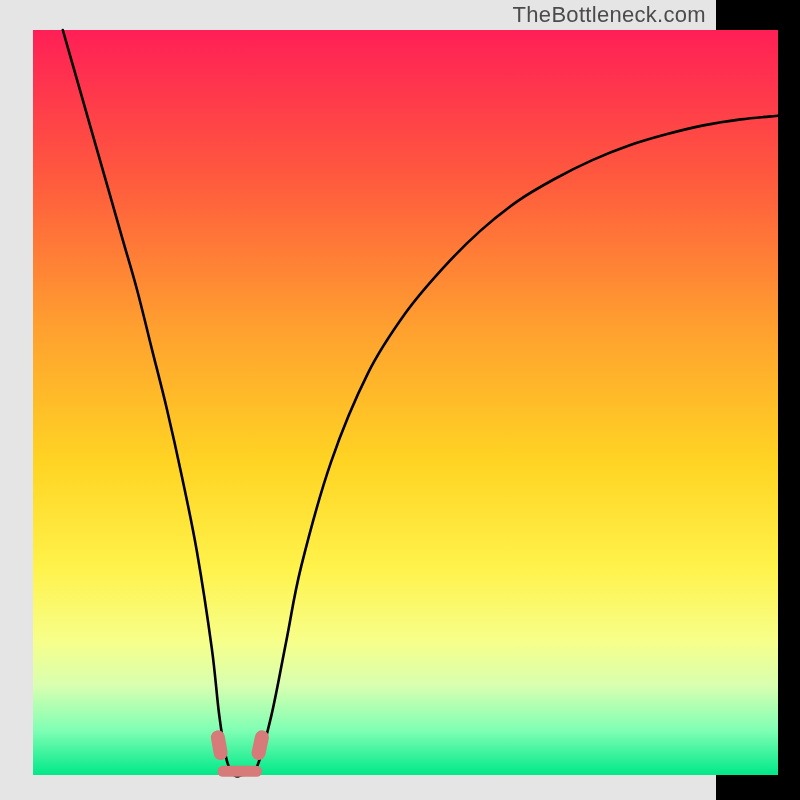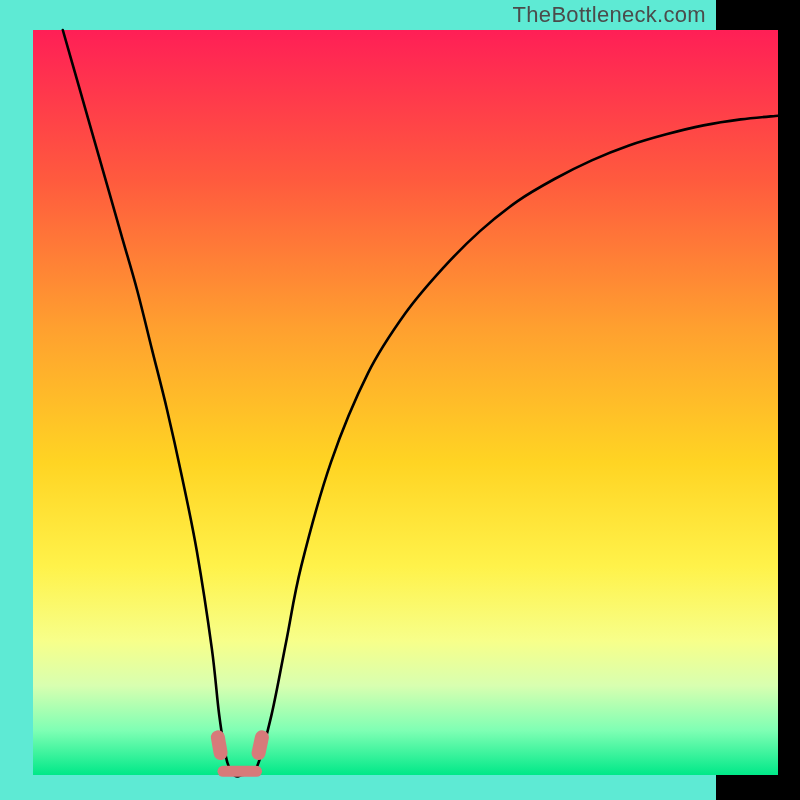--- a/index.html
+++ b/index.html
@@ -10,21 +10,21 @@
     background: #000;
     overflow: hidden;
     font-family: Arial, Helvetica, sans-serif;
   }
   .frame {
     position: absolute;
     top: 0;
     left: 0;
     width: 716px;
     height: 800px;
-    background: #5eead4;
+    background: #e5e5e5;
   }
   .watermark {
     position: absolute;
     top: 2px;
     right: 10px;
     color: #4b4b4b;
     font-size: 22px;
     font-weight: 500;
     letter-spacing: 0.3px;
     z-index: 10;

